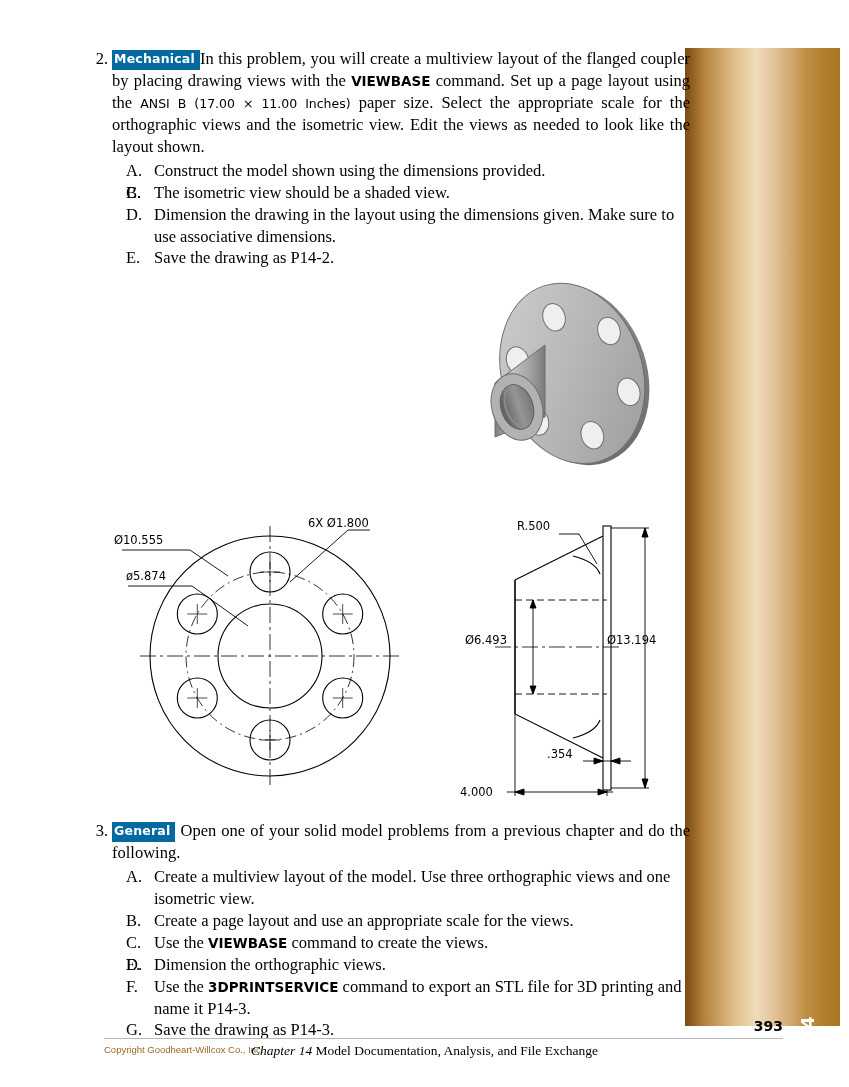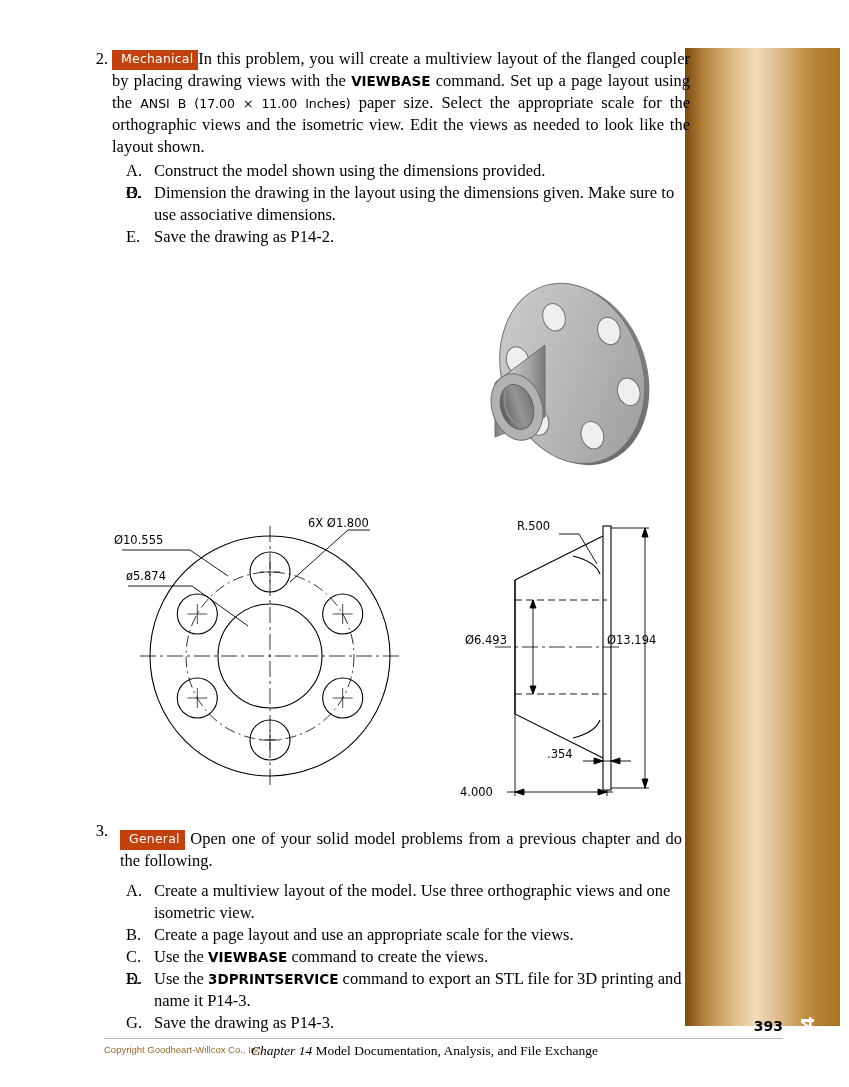--- a/index.html
+++ b/index.html
@@ -69,26 +69,26 @@
     position: absolute;
     left: -22px;
     top: 0;
     width: 18px;
     text-align: right;
     font-size: 16.5px;
   }
 
   .tag {
     display: inline-block;
-    background: #c2410c;
+    background: #0369a1;
     color: #ffffff;
     font-family: "DejaVu Sans", sans-serif;
-    font-weight: normal;
+    font-weight: bold;
     font-size: 12.5px;
-    padding: 1px 5px 2px 9px;
+    padding: 1px 5px 2px 2px;
     vertical-align: 1px;
     letter-spacing: 0.2px;
   }
   .cmd {
     font-family: "DejaVu Sans", sans-serif;
     font-weight: bold;
     font-size: 13.5px;
   }
   .sans-small {
     font-family: "DejaVu Sans", sans-serif;
@@ -189,38 +189,38 @@
 <div class="content">
 
   <div class="problem" id="problem-2">
     <span class="pnum">2.</span>
     <p style="margin:0;">
       <span class="tag">Mechanical</span><span>In this problem, you will create a multiview layout of the flanged coupler by placing drawing views with the </span><span class="cmd">VIEWBASE</span><span> command. Set up a page layout using the </span><span class="sans-small">ANSI B (17.00 × 11.00 Inches)</span><span> paper size. Select the appropriate scale for the orthographic views and the isometric view. Edit the views as needed to look like the layout shown.</span>
     </p>
     <ol class="sub">
       <li><span class="lbl">A.</span><span>Construct the model shown using the dimensions provided.</span></li>
       <li><span class="lbl">B.</span></li>
-      <li><span class="lbl">C.</span></li>
+      <li><span class="lbl">C.</span><span>The isometric view should be a shaded view.</span></li>
       <li><span class="lbl">D.</span><span>Dimension the drawing in the layout using the dimensions given. Make sure to use associative dimensions.</span></li>
       <li><span class="lbl">E.</span><span>Save the drawing as P14-2.</span></li>
     </ol>
   </div>
 
   <div class="problem" id="problem-3">
     <span class="pnum">3.</span>
-    <p style="margin:8px;">
+    <p style="margin:0;">
       <span class="tag">General</span>
       <span>Open one of your solid model problems from a previous chapter and do the following.</span>
     </p>
     <ol class="sub">
       <li><span class="lbl">A.</span><span>Create a multiview layout of the model. Use three orthographic views and one isometric view.</span></li>
       <li><span class="lbl">B.</span><span>Create a page layout and use an appropriate scale for the views.</span></li>
       <li><span class="lbl">C.</span><span>Use the </span><span class="cmd">VIEWBASE</span><span> command to create the views.</span></li>
       <li><span class="lbl">D.</span></li>
-      <li><span class="lbl">E.</span></li>
+      <li><span class="lbl">E.</span><span>Dimension the orthographic views.</span></li>
       <li><span class="lbl">F.</span><span>Use the </span><span class="cmd">3DPRINTSERVICE</span><span> command to export an STL file for 3D printing and name it P14-3.</span></li>
       <li><span class="lbl">G.</span><span>Save the drawing as P14-3.</span></li>
     </ol>
   </div>
 
   <svg id="iso-figure" viewBox="0 0 175 250">
     <defs>
       <linearGradient id="flangeFace" x1="0" y1="0" x2="1" y2="1">
         <stop offset="0%" stop-color="#cfcfcf"></stop>
         <stop offset="45%" stop-color="#b9b9b9"></stop>

